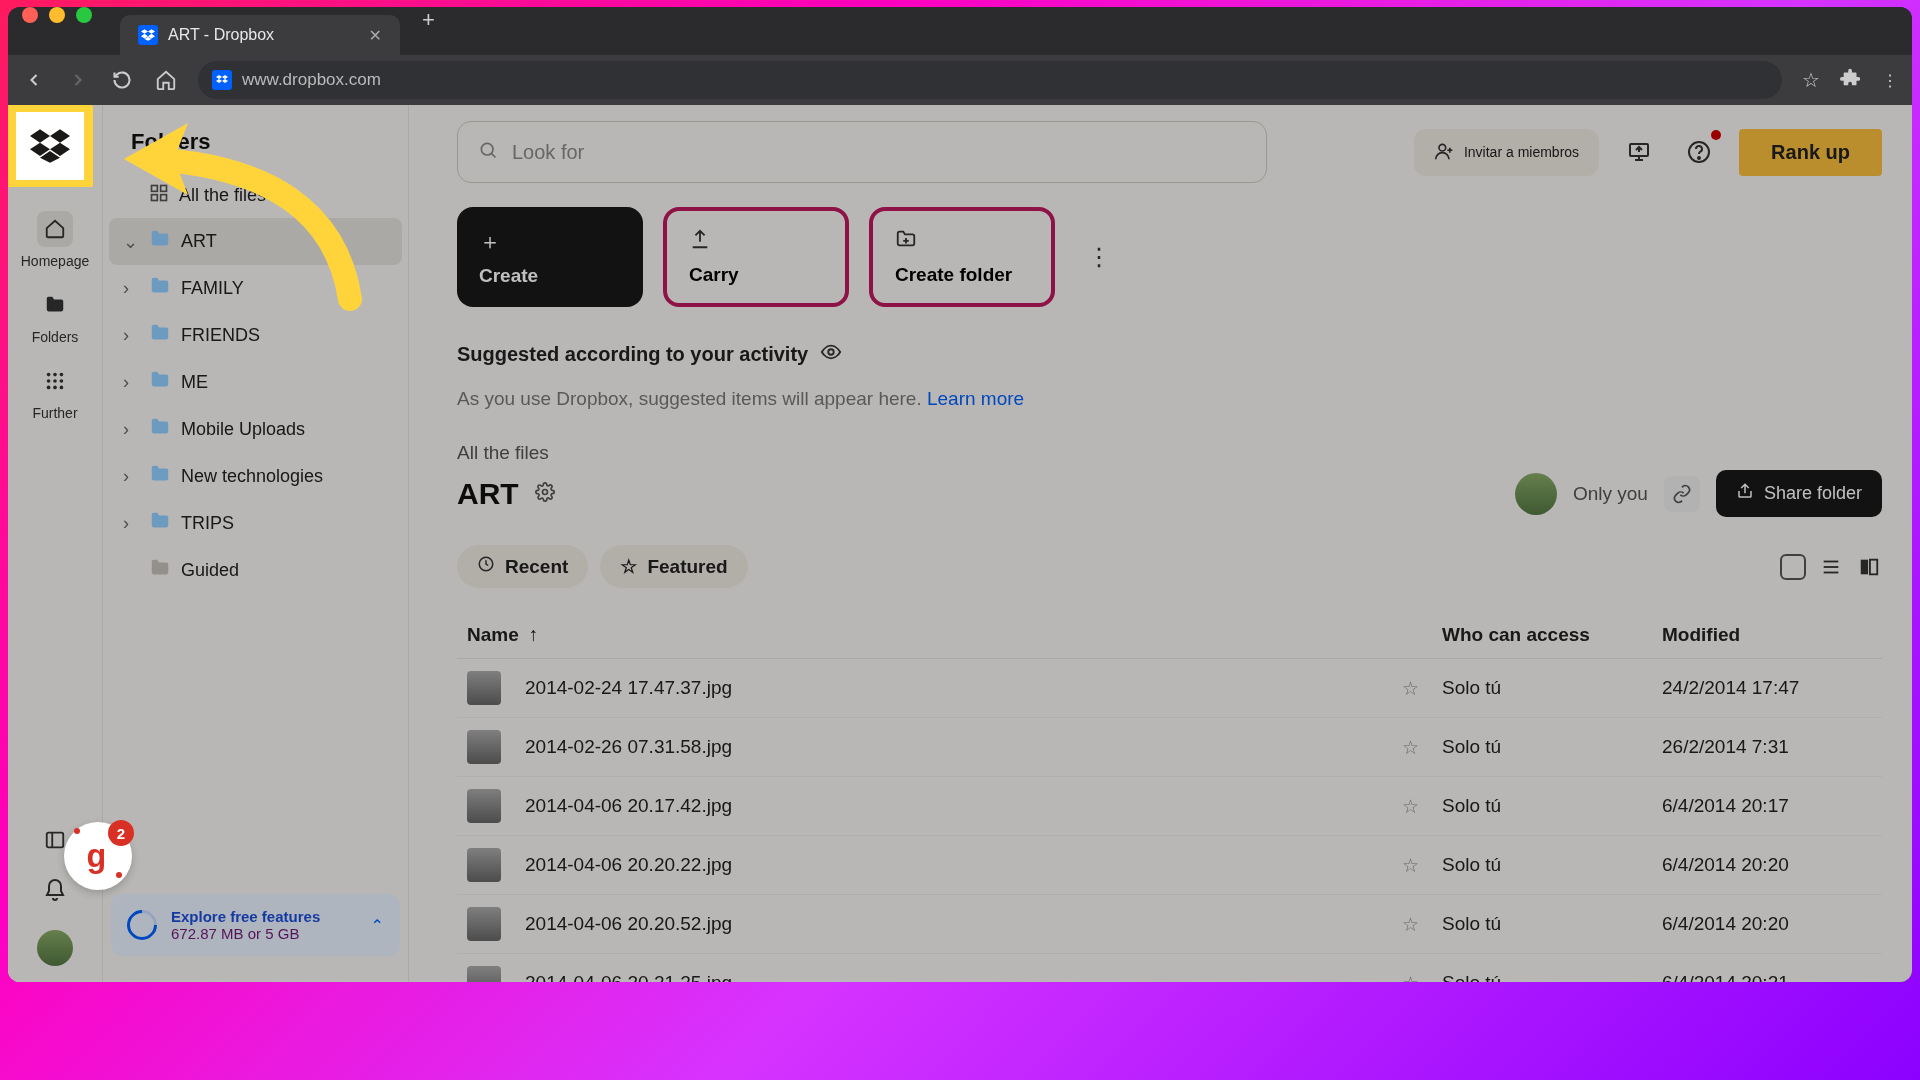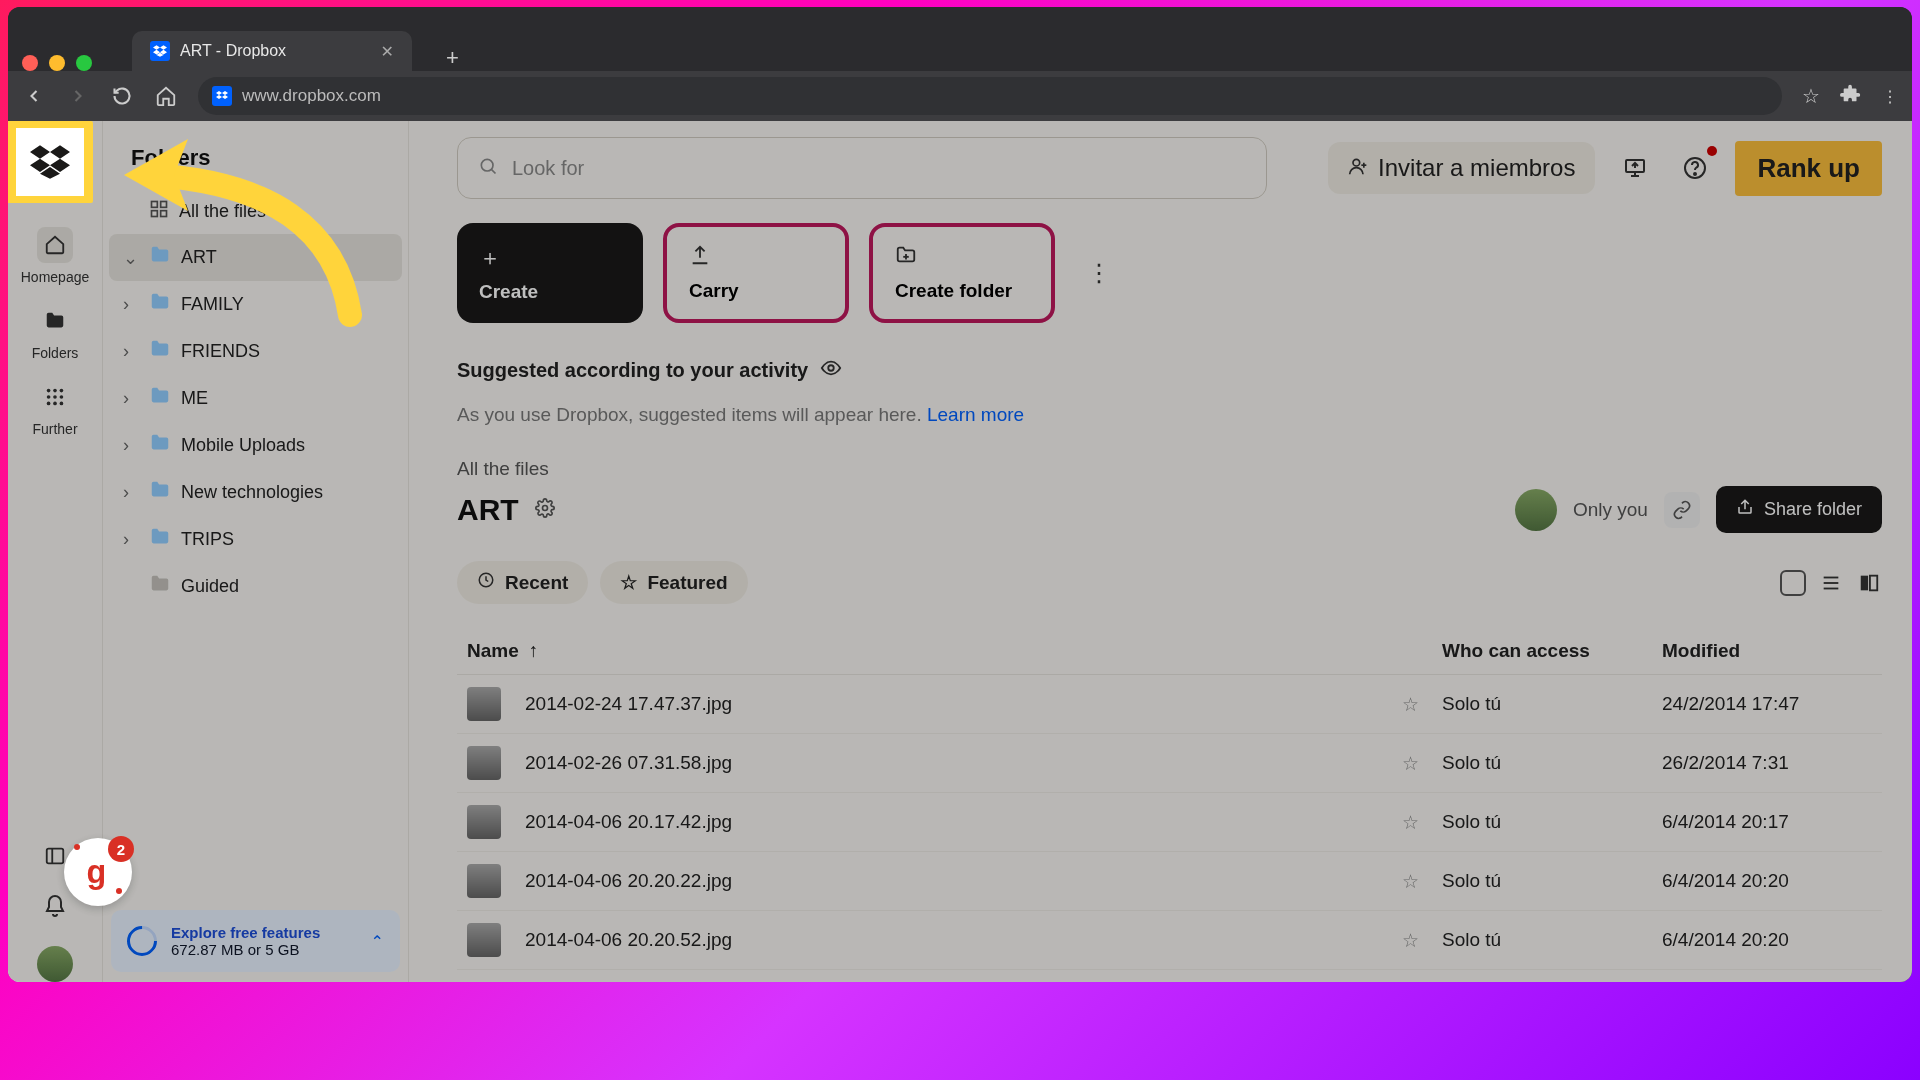--- a/index.html
+++ b/index.html
@@ -1,18 +1,18 @@
 <!DOCTYPE html>
 <html><head>
 <meta charset="utf-8">
 <style>
 * { margin: 0; padding: 0; box-sizing: border-box; font-family: -apple-system, BlinkMacSystemFont, "Segoe UI", sans-serif; }
 body { width: 1920px; height: 1080px; background: linear-gradient(135deg, #ff1a5e 0%, #ff00bf 30%, #d633ff 60%, #8b00ff 100%); overflow: hidden; position: relative; }
 .window { position: absolute; top: 7px; left: 8px; right: 8px; height: 975px; background: #303134; border-radius: 12px; overflow: hidden; }
-.tabbar { height: 64px; background: #2b2b2e; display: flex; align-items: flex-end; padding-left: 14px; gap: 16px; }
+.tabbar { height: 48px; background: #2b2b2e; display: flex; align-items: flex-start; padding-left: 14px; gap: 4px; }
 .traffic { display: flex; gap: 11px; margin-right: 24px; }
 .traffic span { width: 16px; height: 16px; border-radius: 50%; display: inline-block; }
 .traffic .r { background: #ff5f57; }
 .traffic .y { background: #febc2e; }
 .traffic .g { background: #28c840; }
 .tab { background: #3c3c3f; border-radius: 10px 10px 0 0; height: 40px; margin-top: 8px; padding: 0 18px; display: flex; align-items: center; gap: 10px; color: #e8e8e8; font-size: 16px; min-width: 280px; }
 .tab-icon { width: 20px; height: 20px; background: #0061fe; border-radius: 3px; display: flex; align-items: center; justify-content: center; }
 .tab-close { margin-left: auto; color: #aaa; }
 .newtab { color: #ccc; font-size: 22px; padding: 0 18px; cursor: pointer; }
 .addrbar { height: 50px; background: #3c3c3f; display: flex; align-items: center; padding: 0 14px; gap: 20px; }
@@ -45,38 +45,38 @@
 .side-item .caret { width: 16px; color: #666; }
 .side-item.active { background: #e5e2dc; border-radius: 8px; margin: 0 6px; padding-left: 14px; }
 .side-item .folder-ic { color: #92ceff; }
 .side-item.guided .folder-ic { color: #c4c1bb; }
 .side-item .allfiles-ic { color: #555; }
 .side-spacer { flex: 1; }
 .freefeat { margin: 0 8px 8px; background: #e9f2ff; border-radius: 10px; padding: 14px 16px; display: flex; align-items: center; gap: 14px; }
 .freefeat .ring { width: 30px; height: 30px; border-radius: 50%; border: 3px solid #0061fe; border-top-color: #c6dbff; transform: rotate(45deg); }
 .freefeat .txt { flex: 1; }
 .freefeat .t1 { color: #1d4ed8; font-size: 15px; font-weight: 600; }
-.freefeat .t2 { color: #0f172a; font-size: 15px; }
+.freefeat .t2 { color: #701a75; font-size: 15px; }
 .freefeat .chev { color: #0061fe; }
 
 .bubble { position: absolute; left: 56px; bottom: 92px; width: 68px; height: 68px; background: #fff; border-radius: 50%; z-index: 12; display: flex; align-items: center; justify-content: center; box-shadow: 0 3px 10px rgba(0,0,0,.2); }
 .bubble .badge { position: absolute; top: -2px; right: -2px; width: 26px; height: 26px; background: #d93025; border-radius: 50%; color: #fff; font-size: 15px; font-weight: 700; display: flex; align-items: center; justify-content: center; }
 .bubble-dot { position: absolute; width: 6px; height: 6px; background: #d93025; border-radius: 50%; }
 
 .arrow-svg { position: absolute; top: 4px; left: 82px; z-index: 15; width: 300px; height: 250px; pointer-events: none; }
 
 .main { flex: 1; padding: 16px 30px 0 48px; overflow-y: auto; position: relative; z-index: 1; }
 .toprow { display: flex; align-items: center; gap: 20px; }
 .search { flex: 0 0 810px; height: 62px; border: 1px solid #cfcac0; border-radius: 14px; display: flex; align-items: center; padding: 0 20px; gap: 14px; color: #888; font-size: 20px; }
 .toprow-spacer { flex: 1; }
-.pill { background: #eeeae2; border-radius: 12px; padding: 12px 20px; display: flex; align-items: center; gap: 10px; font-size: 24px; color: #222; cursor: pointer; }
+.pill { background: #eeeae2; border-radius: 12px; padding: 12px 20px; display: flex; align-items: center; gap: 10px; font-size: 14px; color: #222; cursor: pointer; }
 .icon-btn { width: 40px; height: 40px; display: flex; align-items: center; justify-content: center; color: #333; border-radius: 8px; cursor: pointer; }
 .help-wrap { position: relative; }
 .help-dot { position: absolute; top: -2px; right: -2px; width: 10px; height: 10px; background: #c00; border-radius: 50%; }
-.upgrade { background: #fabe3c; border-radius: 4px; padding: 12px 22px; font-size: 26px; font-weight: 600; color: #222; cursor: pointer; }
+.upgrade { background: #fabe3c; border-radius: 4px; padding: 12px 32px; font-size: 20px; font-weight: 600; color: #222; cursor: pointer; }
 
 .actions { display: flex; gap: 20px; margin-top: 24px; align-items: center; }
 .actbtn { width: 186px; height: 100px; border: 4px solid #be185d; border-radius: 16px; display: flex; flex-direction: column; justify-content: center; padding: 0 22px; gap: 8px; cursor: pointer; }
 .actbtn.primary { background: #1a1918; color: #fff; border: none; }
 .actbtn .ai { font-size: 22px; }
 .actbtn .al { font-size: 19px; font-weight: 600; }
 .more { font-size: 24px; color: #333; cursor: pointer; padding: 0 12px; }
 
 .sugg { margin-top: 34px; display: flex; align-items: center; gap: 12px; font-size: 20px; font-weight: 600; color: #222; }
 .sugg-sub { margin-top: 20px; font-size: 19px; color: #777; }

